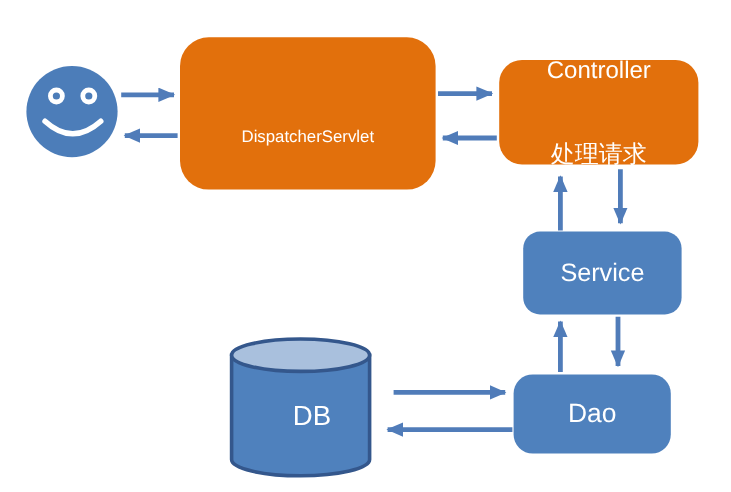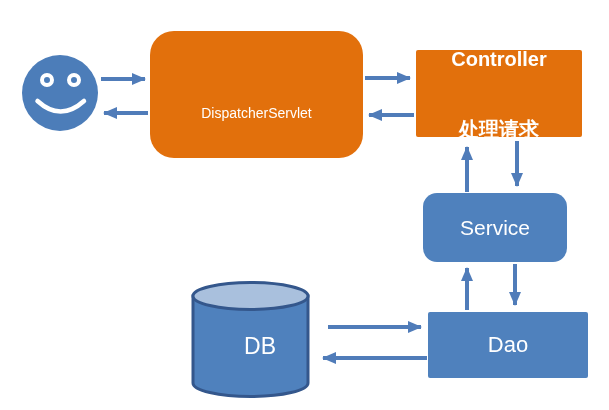--- a/index.html
+++ b/index.html
@@ -39,26 +39,26 @@
     text-align:center;
     box-sizing:border-box;
   }
   .node.orange{ background:var(--node-orange,#E2700C); }
   .node.blue{ background:var(--node-blue,#4F81BD); }
 
   .dispatcher{ left:150px; top:31px; width:213px; height:127px; border-radius:24px; }
   .dispatcher .l1{ font-size:14px; line-height:30px;margin-top:36px; }
   .dispatcher .l2{ font-size:20px; line-height:28px; }
 
-  .controller{ left:416px; top:50px; width:166px; height:87px; border-radius:2px;font-weight:bold; }
+  .controller{ left:416px; top:50px; width:166px; height:87px; border-radius:19px; }
   .controller .l1{ font-size:20px; line-height:28px; }
   .controller .l2{ font-size:20px; line-height:27px;margin-top:43px; }
 
-  .service{ left:423px; top:193px; width:144px; height:69px; border-radius:14px; font-size:21px; }
-  .dao{ left:428px; top:312px; width:160px; height:66px; border-radius:2px; font-size:22px; }
+  .service{ left:436px; top:193px; width:132px; height:69px; border-radius:14px; font-size:21px; }
+  .dao{ left:428px; top:312px; width:131px; height:66px; border-radius:16px; font-size:22px; }
 
   .db-label{
     position:absolute;
     left:193px; top:333px; width:134px;
     text-align:center;
     color:var(--text-white,#fff);
     font-size:23px;
     line-height:26px;
   }
   .arrow{

